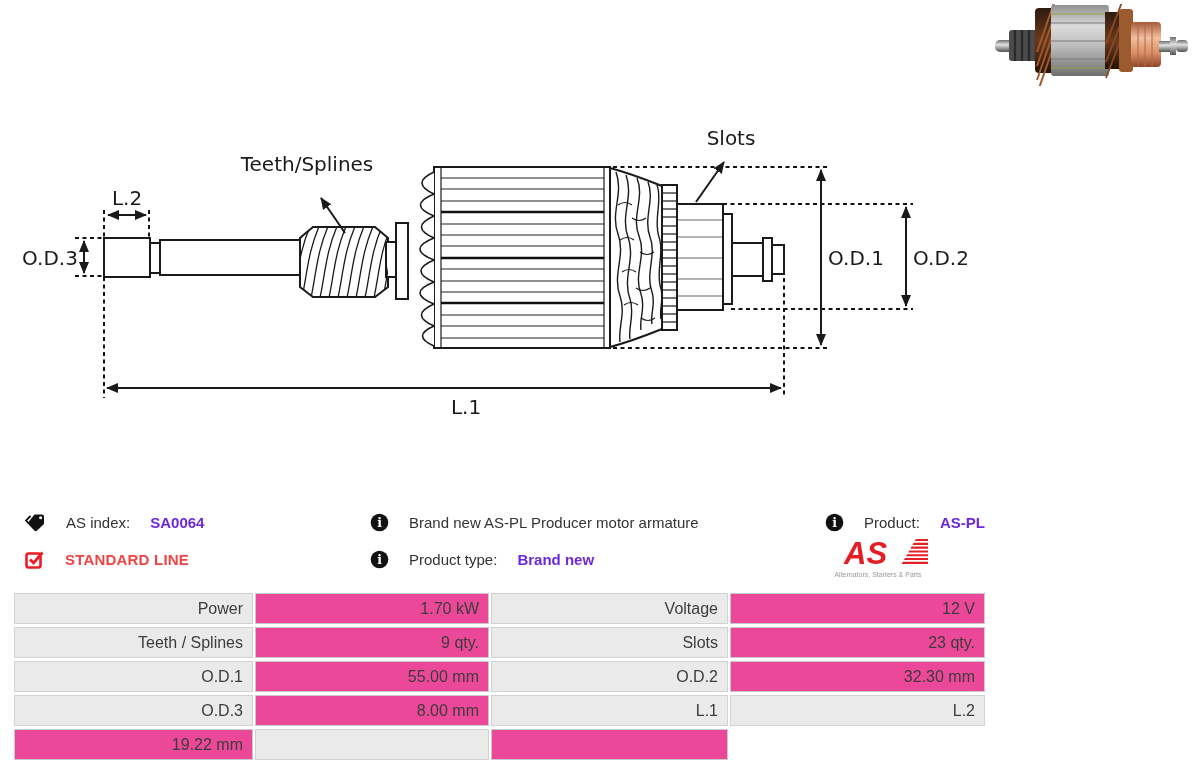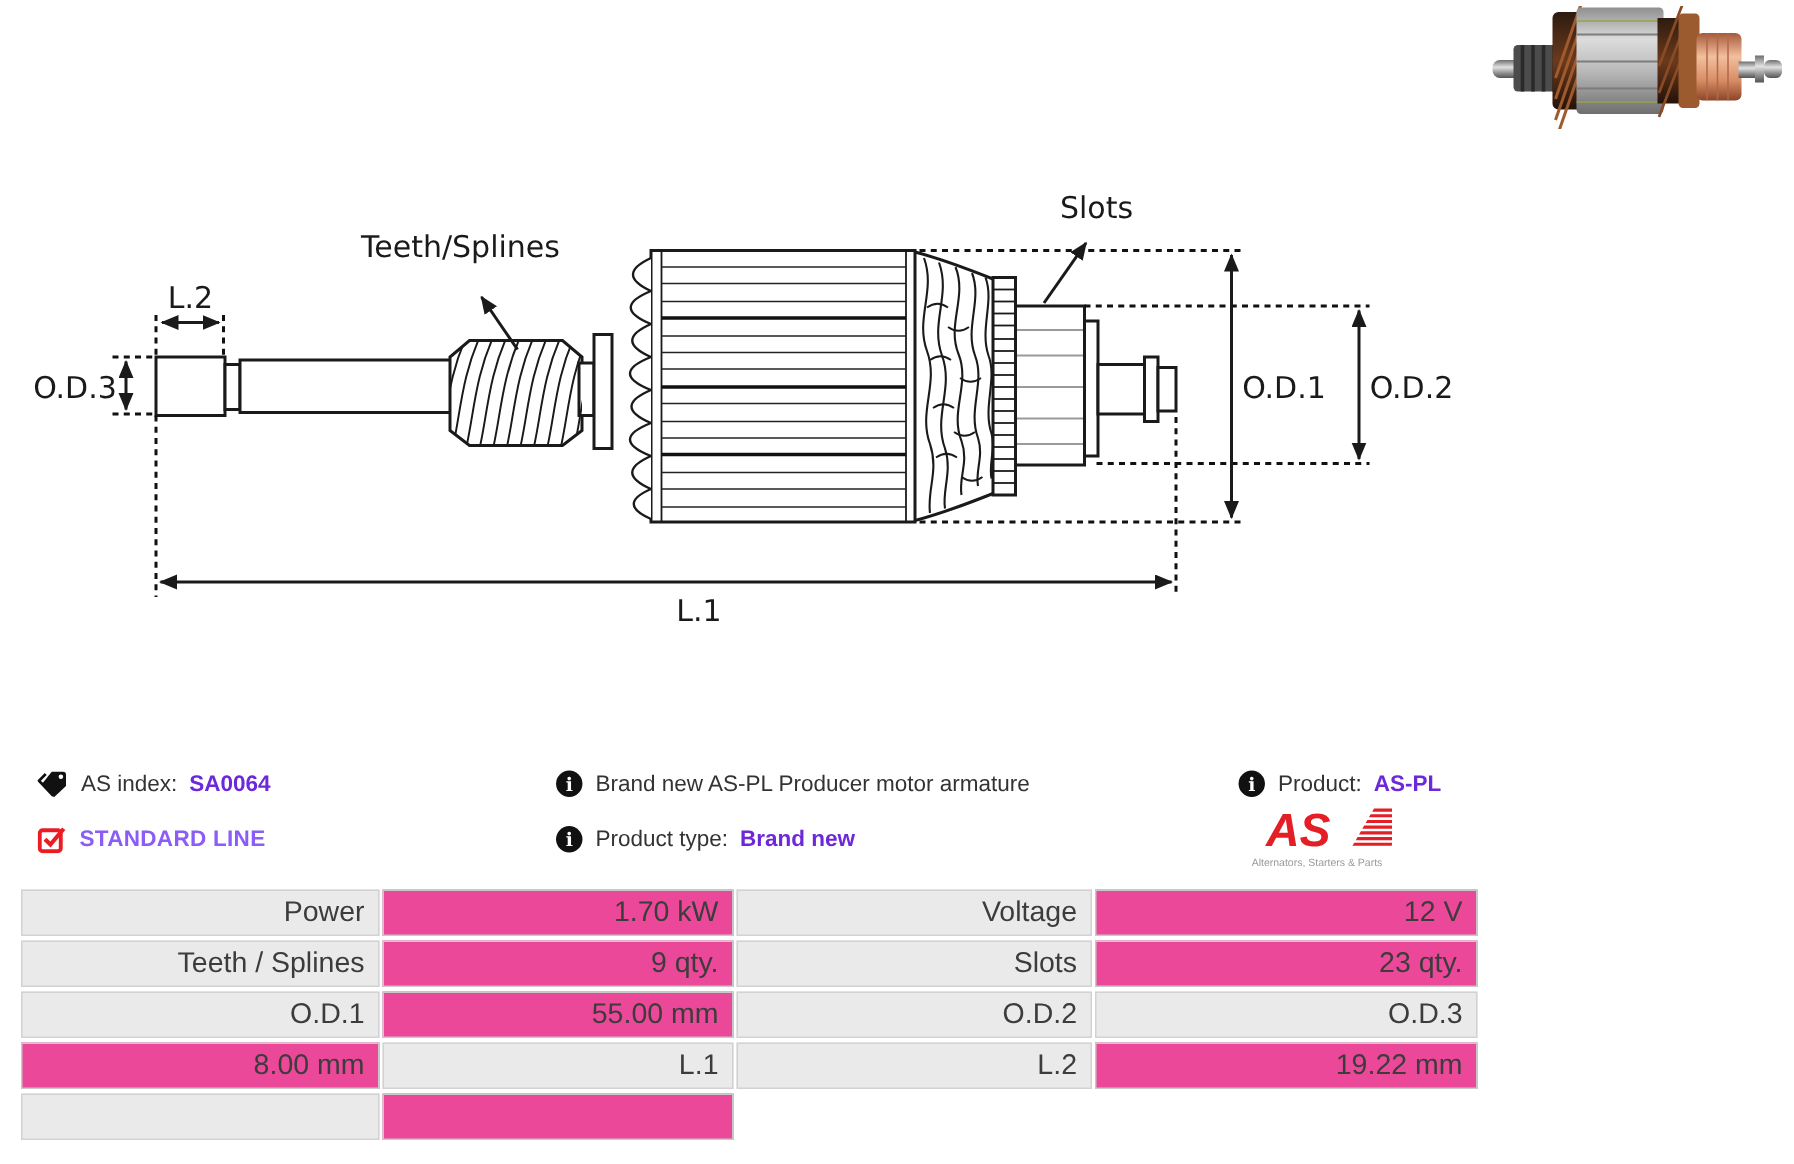--- a/index.html
+++ b/index.html
@@ -6,35 +6,35 @@
   body{width:1196px;height:776px;position:relative;overflow:hidden;
        font-family:"Liberation Sans",sans-serif;color:#2d2d2d;}
 
   
   .diagram-svg{position:absolute;left:0;top:0;}
   .photo-svg{position:absolute;left:993px;top:4px;}
   .dim-label{font-family:"DejaVu Sans",sans-serif;font-size:20px;fill:#1a1a1a;}
 
   
   .info-col{position:absolute;top:512px;}
-  .info-row{display:flex;align-items:center;gap:8px;height:20px;margin-bottom:17px;
+  .info-row{display:flex;align-items:center;gap:20px;height:20px;margin-bottom:17px;
             font-size:15px;color:#333;white-space:nowrap;}
   .info-row b{color:#6d28d9;}
-  .red-line{color:#8b5cf6;font-weight:bold;letter-spacing:.2px;}
+  .red-line{color:#ef4444;font-weight:bold;letter-spacing:.2px;}
   .icon{flex:0 0 auto;display:inline-flex;}
 
   
   .as-logo{position:absolute;left:828px;top:533px;}
 
   
   .spec-table{position:absolute;left:14px;top:593px;width:971px;
       display:grid;grid-template-columns:239px 234px 237px 255px;
       column-gap:2px;row-gap:3px;grid-auto-rows:31px;}
   .cell-label,.cell-value{display:flex;align-items:center;justify-content:flex-end;
-      padding-right:9px;font-size:19px;color:#3c3c3c;box-sizing:border-box;}
+      padding-right:9px;font-size:16px;color:#3c3c3c;box-sizing:border-box;}
   .cell-label{background:#eaeaea;border:1px solid #d2d2d2;}
   .cell-value{background:#ec4899;border:1px solid #c9c9c9;}
 </style>
 </head>
 <body>
 
 <svg class="diagram-svg" width="1196" height="470" viewBox="0 0 1196 470">
   <defs>
     <marker id="arr" markerUnits="userSpaceOnUse" markerWidth="14" markerHeight="12" refX="11" refY="5" orient="auto-start-reverse">
       <path d="M0,0 L12,5 L0,10 Z" fill="#1a1a1a"></path>
@@ -339,20 +339,21 @@
     <div class="cell-value">1.70 kW</div>
     <div class="cell-label">Voltage</div>
     <div class="cell-value">12 V</div>
     <div class="cell-label">Teeth / Splines</div>
     <div class="cell-value">9 qty.</div>
     <div class="cell-label">Slots</div>
     <div class="cell-value">23 qty.</div>
     <div class="cell-label">O.D.1</div>
     <div class="cell-value">55.00 mm</div>
     <div class="cell-label">O.D.2</div>
+    <div class="cell-value">32.30 mm</div>
     <div class="cell-label">O.D.3</div>
     <div class="cell-value">8.00 mm</div>
     <div class="cell-label">L.1</div>
     <div class="cell-label">L.2</div>
     <div class="cell-value">19.22 mm</div>
     <div class="cell-label"></div>
     <div class="cell-value"></div>
   </div>
 
 </body></html>

